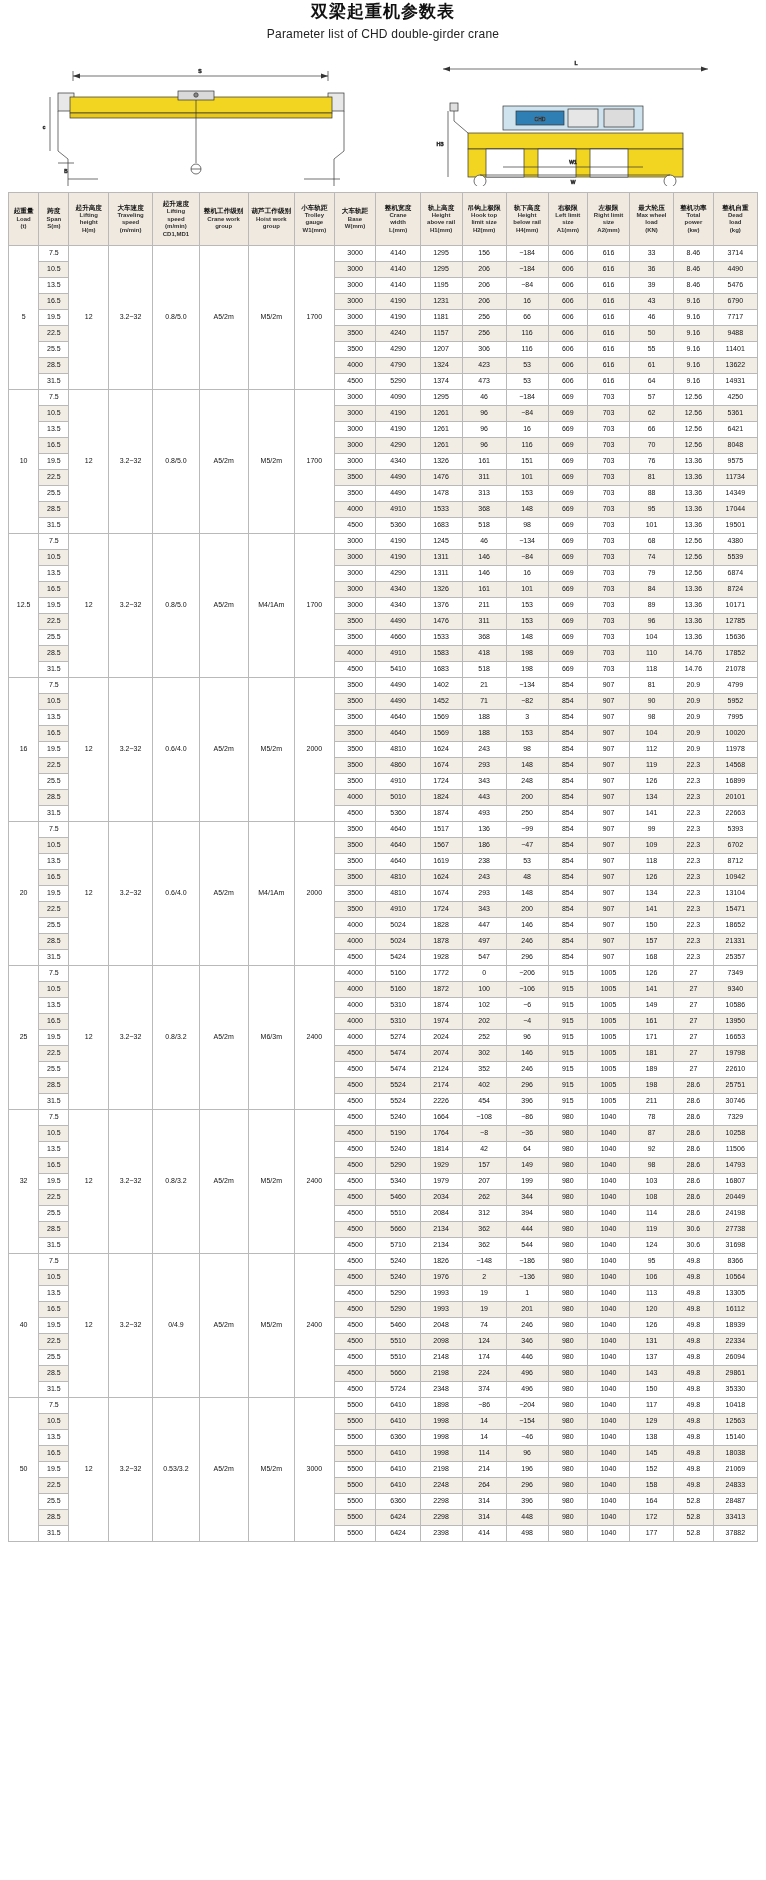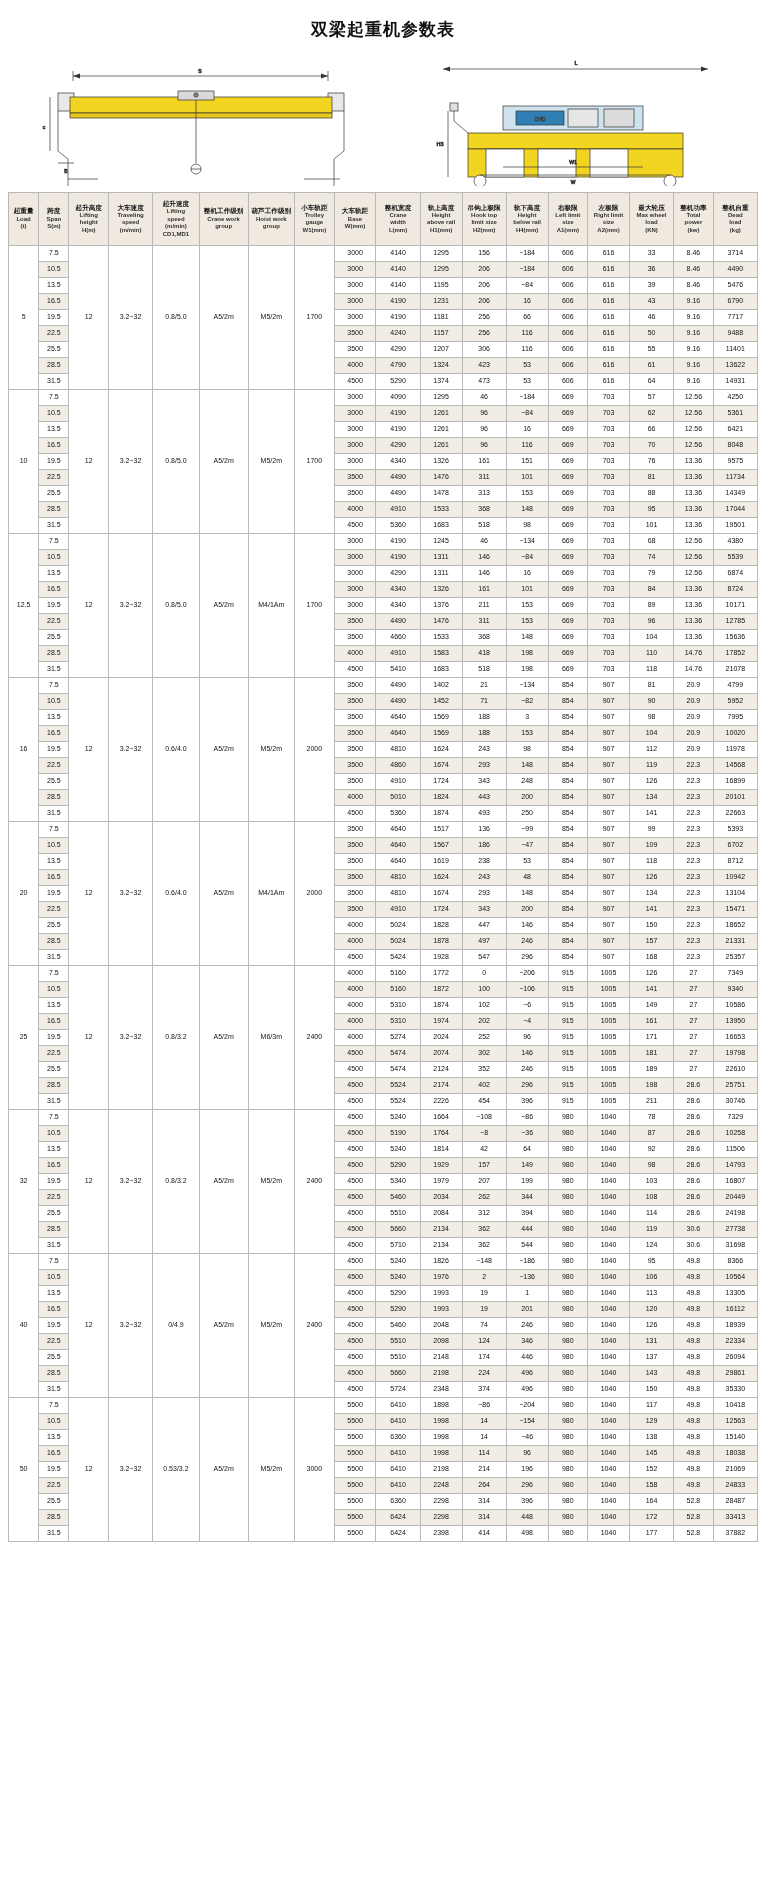--- a/index.html
+++ b/index.html
@@ -1,18 +1,18 @@
 <!DOCTYPE html>
 <html><head>
 <meta charset="utf-8">
 <style>
   html,body{margin:0;padding:0;background:#ffffff;}
   body{width:766px;font-family:"Liberation Sans","DejaVu Sans",sans-serif;color:#111;}
   .page{width:766px;position:relative;}
-  .title-wrap{text-align:center;padding-top:18px;}
+  .title-wrap{text-align:center;}
   .title-cn{font-size:17px;font-weight:bold;letter-spacing:1px;color:#111;}
   .title-en{font-size:12px;color:#222;margin-top:4px;letter-spacing:0.2px;}
 
   .figures{display:flex;justify-content:space-between;padding:10px 28px 6px 28px;box-sizing:border-box;}
   .fig{position:relative;}
   .figA{width:350px;height:135px;}
   .figB{width:330px;height:135px;}
 
   .tbl-wrap{padding:0 8px 12px 8px;box-sizing:border-box;}
   table.spec{border-collapse:collapse;width:750px;table-layout:fixed;}
@@ -27,20 +27,21 @@
   td.span2{font-size:7.5px;}
   .grpsep td{border-top:1.6px solid #7d7d7d;}
 </style>
 </head>
 <body>
 
 <div class="page">
 
   <div class="title-wrap">
     <div class="title-cn">双梁起重机参数表</div>
+    <div class="title-en">Parameter list of CHD double-girder crane</div>
   </div>
 
   <div class="figures">
     <div class="fig figA">
       <svg width="350" height="135" viewBox="0 0 350 135">
         <g stroke="#333" fill="none" stroke-width="0.7">
           <line x1="45" y1="20" x2="45" y2="30"></line>
           <line x1="300" y1="20" x2="300" y2="30"></line>
           <line x1="45" y1="25" x2="300" y2="25"></line>
           <polygon points="45,25 52,22.5 52,27.5" fill="#333" stroke="none"></polygon>

